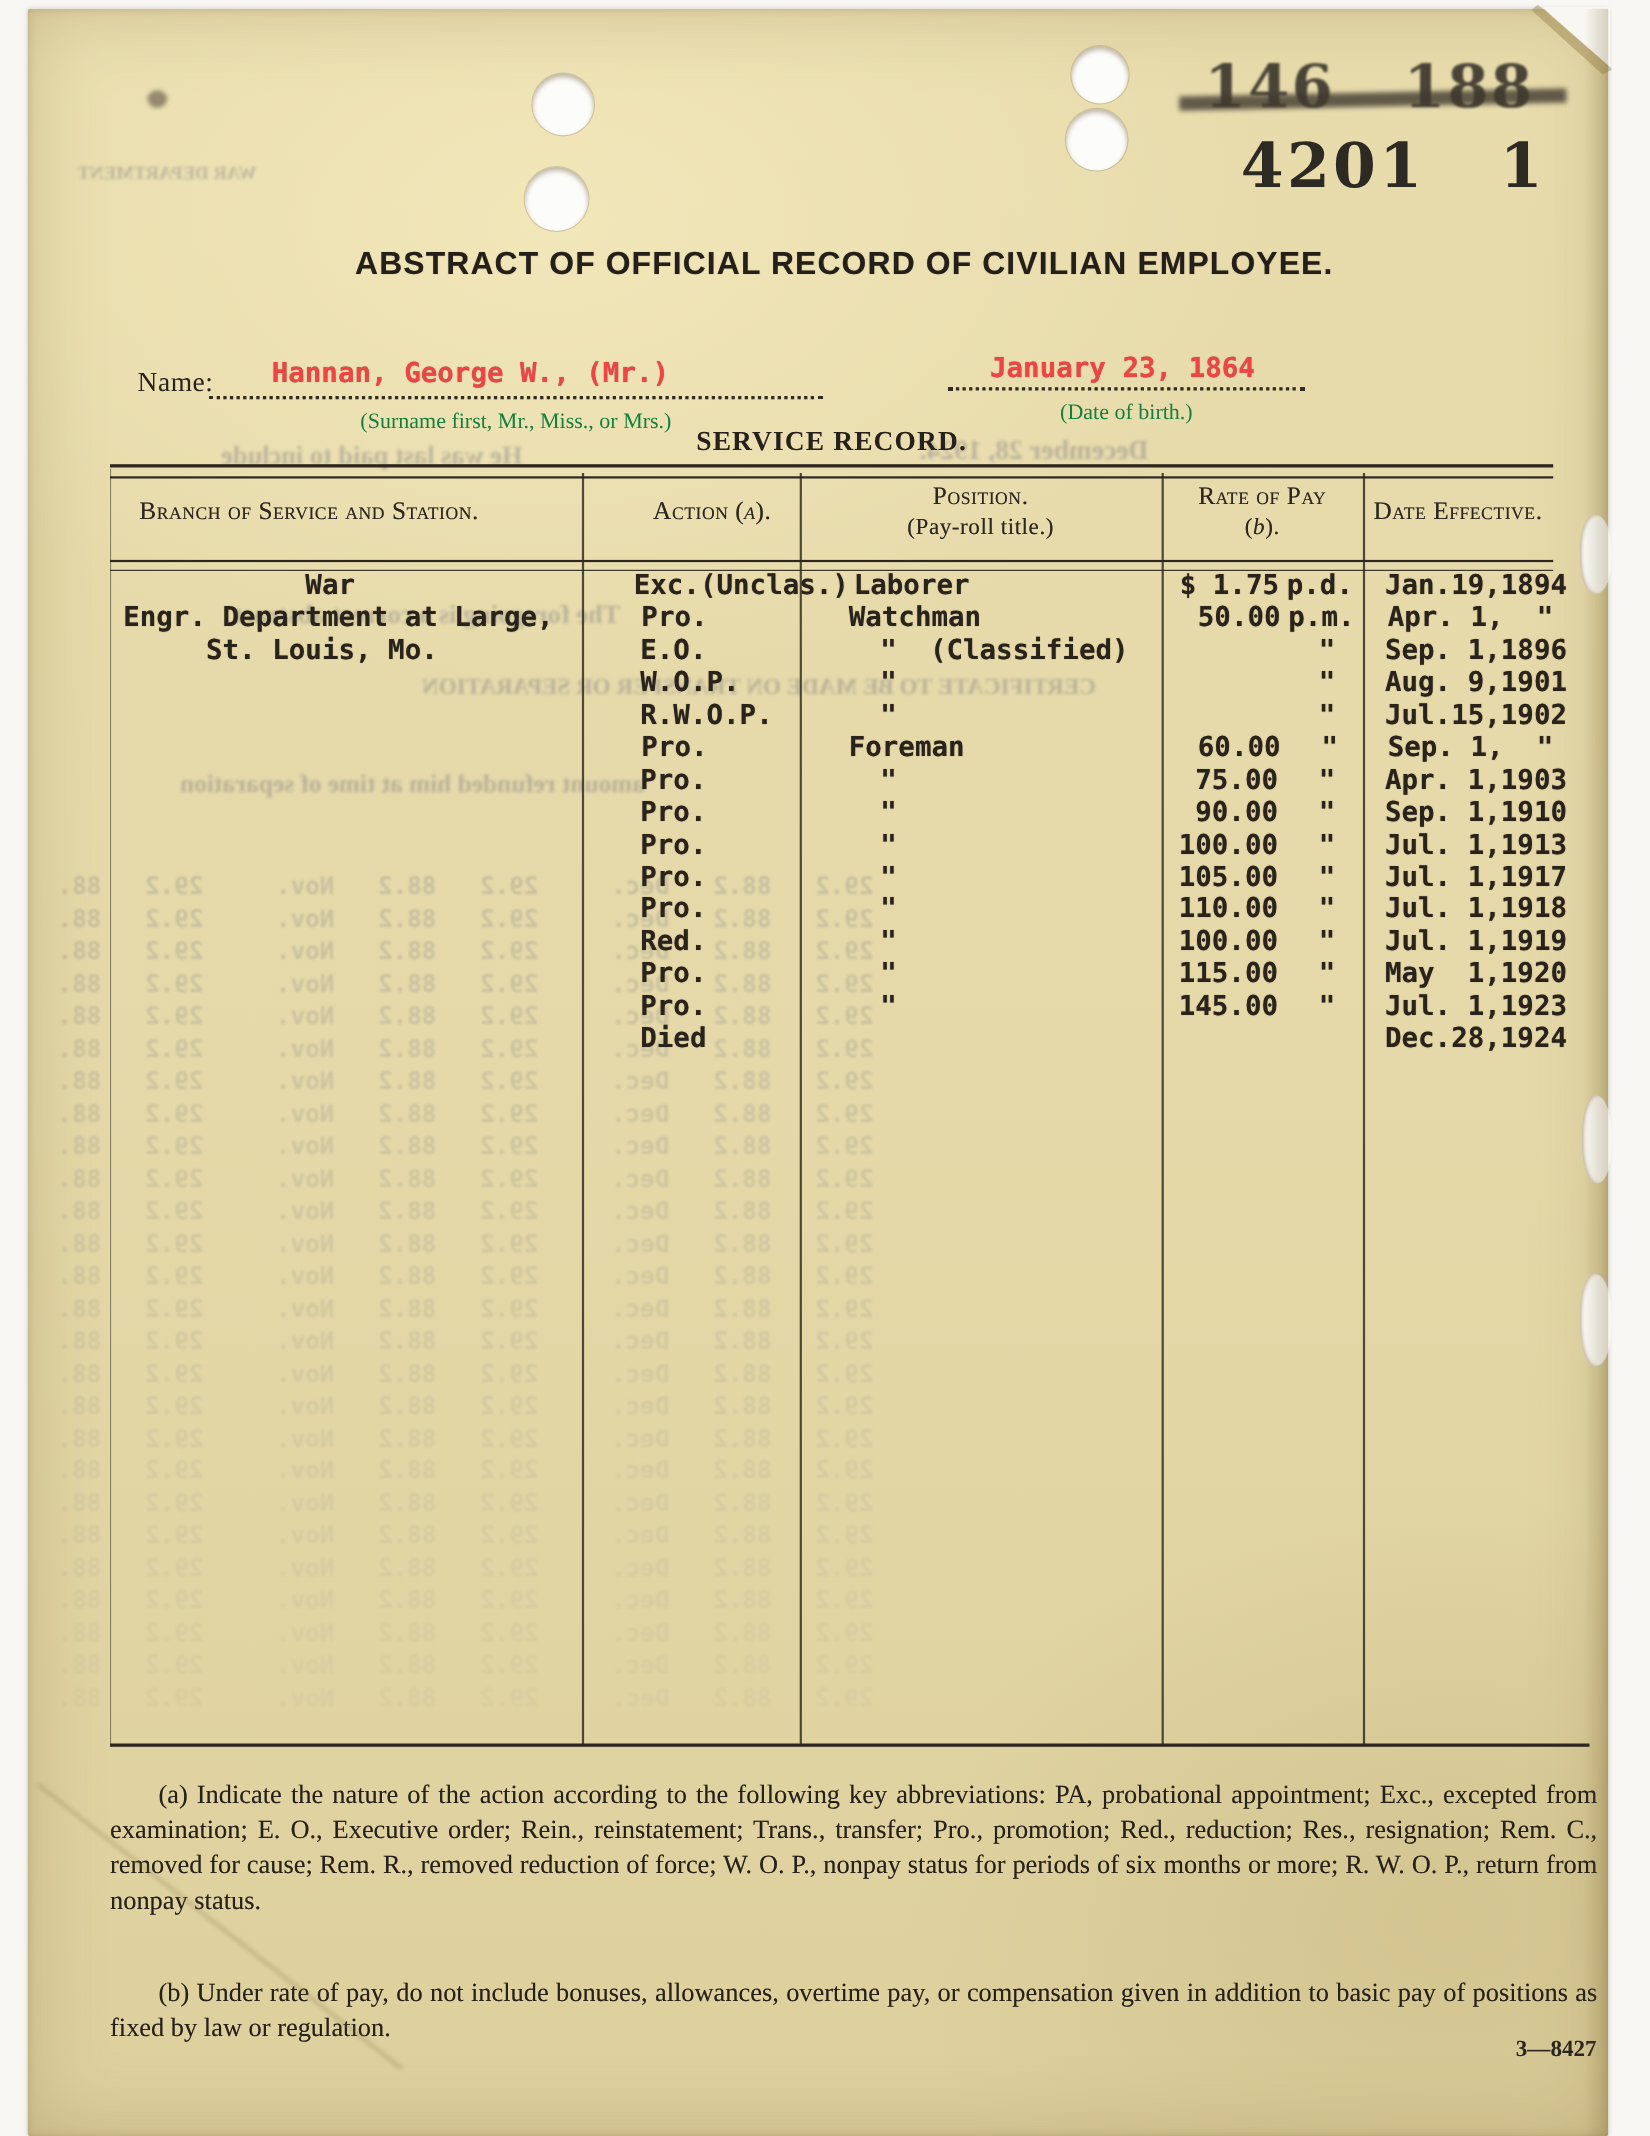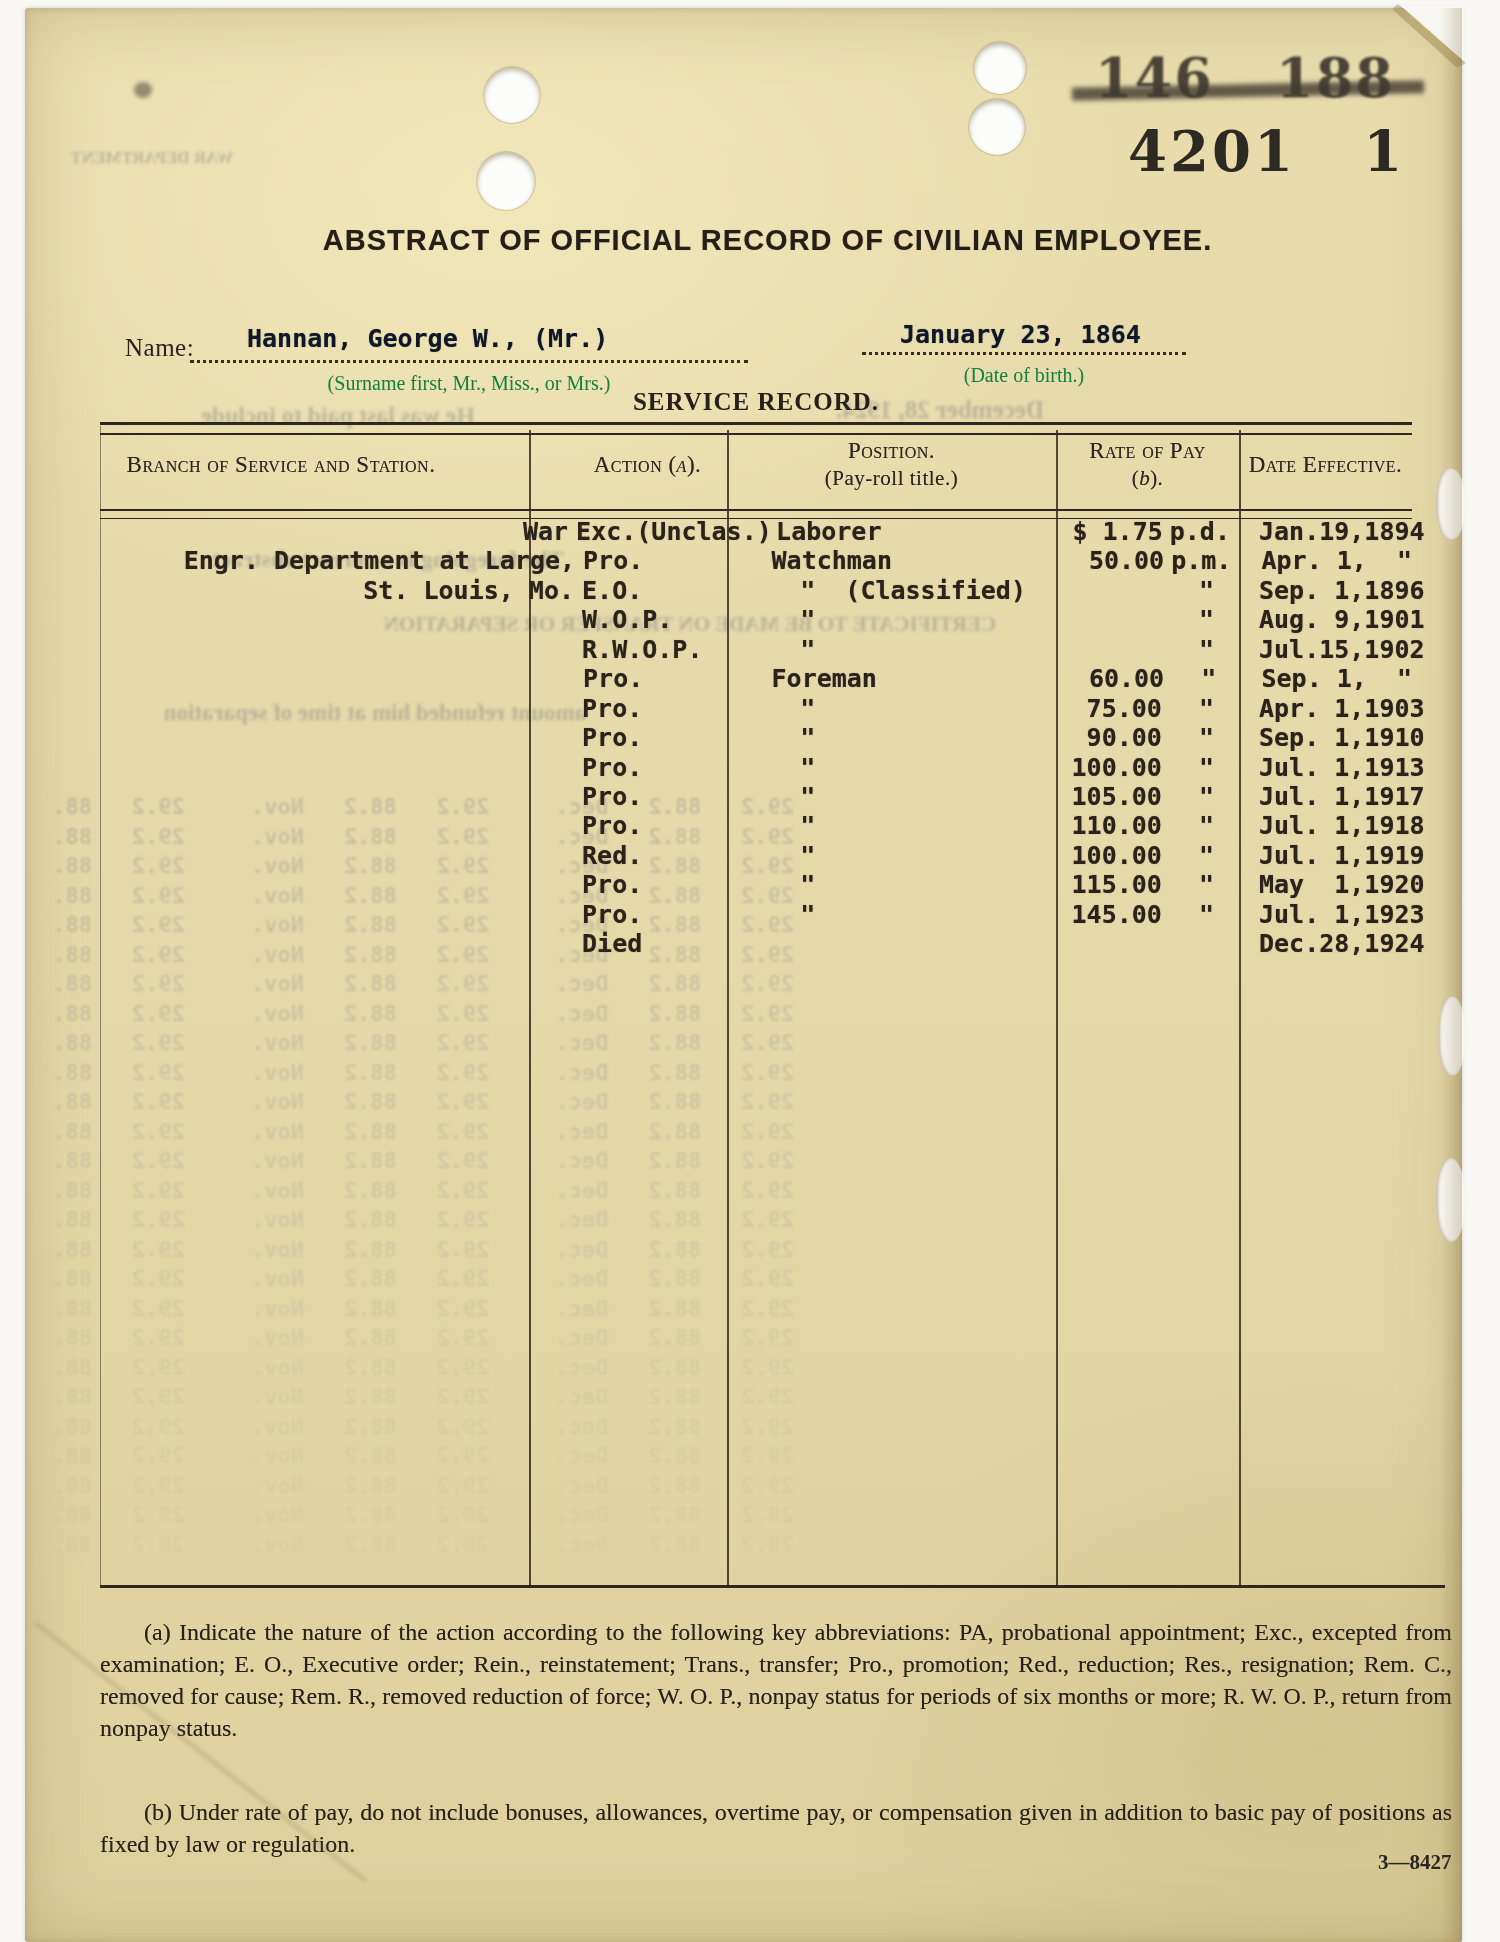--- a/index.html
+++ b/index.html
@@ -30,21 +30,21 @@
     transform:scaleX(-1);
     font-family:"DejaVu Sans Mono","Liberation Mono",monospace;font-weight:bold;
     font-size:22px;line-height:29.5px;color:rgba(86,94,116,.22);filter:blur(1.1px);
     -webkit-mask-image:linear-gradient(180deg,rgba(0,0,0,.95) 0%,rgba(0,0,0,.7) 35%,rgba(0,0,0,.4) 70%,rgba(0,0,0,.22) 100%);
     mask-image:linear-gradient(180deg,rgba(0,0,0,.95) 0%,rgba(0,0,0,.7) 35%,rgba(0,0,0,.4) 70%,rgba(0,0,0,.22) 100%);
   }
   
   #content-layer{z-index:3;}
   .typed{
     font-family:"DejaVu Sans Mono","Liberation Mono",monospace;font-weight:bold;
-    color:#0f172a;text-shadow:0 0 1px rgba(45,36,25,.55);white-space:pre;
+    color:#ef4444;text-shadow:0 0 1px rgba(45,36,25,.55);white-space:pre;
   }
   .printed{color:#28231c;}
   .title{
     position:absolute;left:70px;top:152px;width:1395px;text-align:center;
     font-family:"Liberation Sans","DejaVu Sans",sans-serif;font-weight:bold;
     font-size:39px;letter-spacing:3px;color:#211d16;text-shadow:0 0 1px rgba(33,29,22,.4);
   }
   .subtitle{
     position:absolute;left:70px;top:224px;width:1395px;text-align:center;
     font-family:"Liberation Sans","DejaVu Sans",sans-serif;font-weight:bold;
@@ -73,21 +73,21 @@
   .vrule-left{position:absolute;left:100px;top:426px;height:1160px;width:1px;background:rgba(45,39,29,.5);}
   
   .hc{position:absolute;text-align:center;font-variant:small-caps;font-size:23px;letter-spacing:.5px;color:#2b2620;text-shadow:0 0 .5px rgba(43,38,32,.5);}
   .hc .sub{font-variant:normal;font-size:21px;display:block;margin-top:2px;}
   
   #service-record-rows{position:absolute;left:100px;top:517px;width:1312px;}
   .trow{display:flex;height:29.45px;}
   .tcell{display:block;box-sizing:border-box;white-space:pre;overflow:visible;
     font-family:"DejaVu Sans Mono","Liberation Mono",monospace;font-weight:bold;
     font-size:25px;line-height:29.45px;color:#2a231b;text-shadow:0 0 1px rgba(45,36,25,.5);}
-  .c0{width:505px;padding-left:12px;text-align:right;}
+  .c0{width:505px;padding-left:12px;}
   .c1{width:198px;padding-left:8px;}
   .c2{width:329px;padding-left:10px;}
   .c3{width:99px;text-align:right;}
   .c4{width:84px;padding-left:7px;}
   .c5{width:171px;padding-left:18px;}
   
   .footnote{position:absolute;left:100px;width:1352px;font-size:24px;line-height:32px;text-align:justify;color:#26211a;text-indent:44px;text-shadow:0 0 .5px rgba(38,33,26,.4);}
   .form-number{position:absolute;left:1378px;top:1850px;font-size:21px;font-weight:bold;color:#2a251e;}
   
   #detail-layer{z-index:6;}

